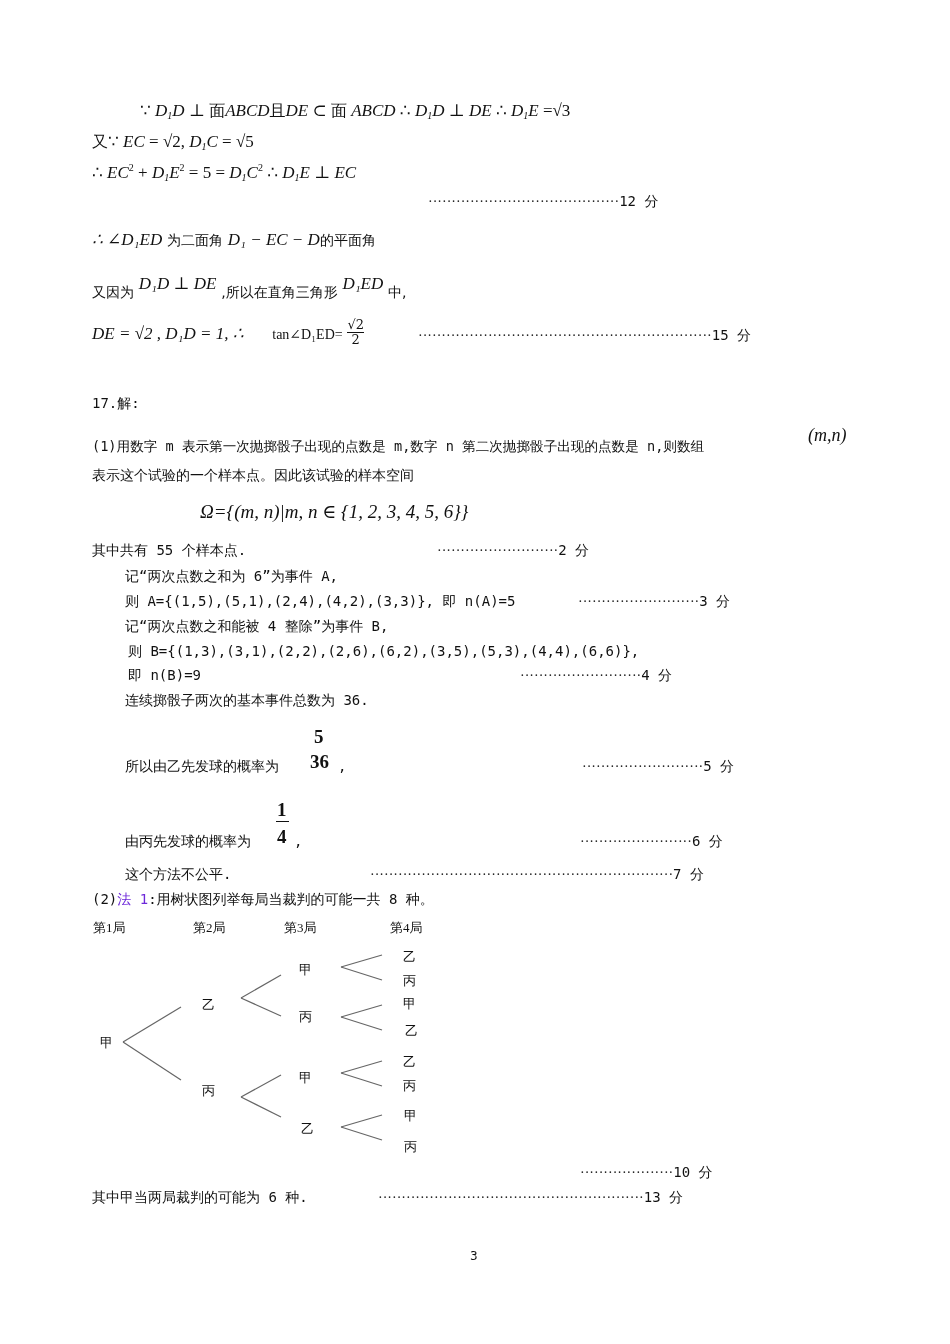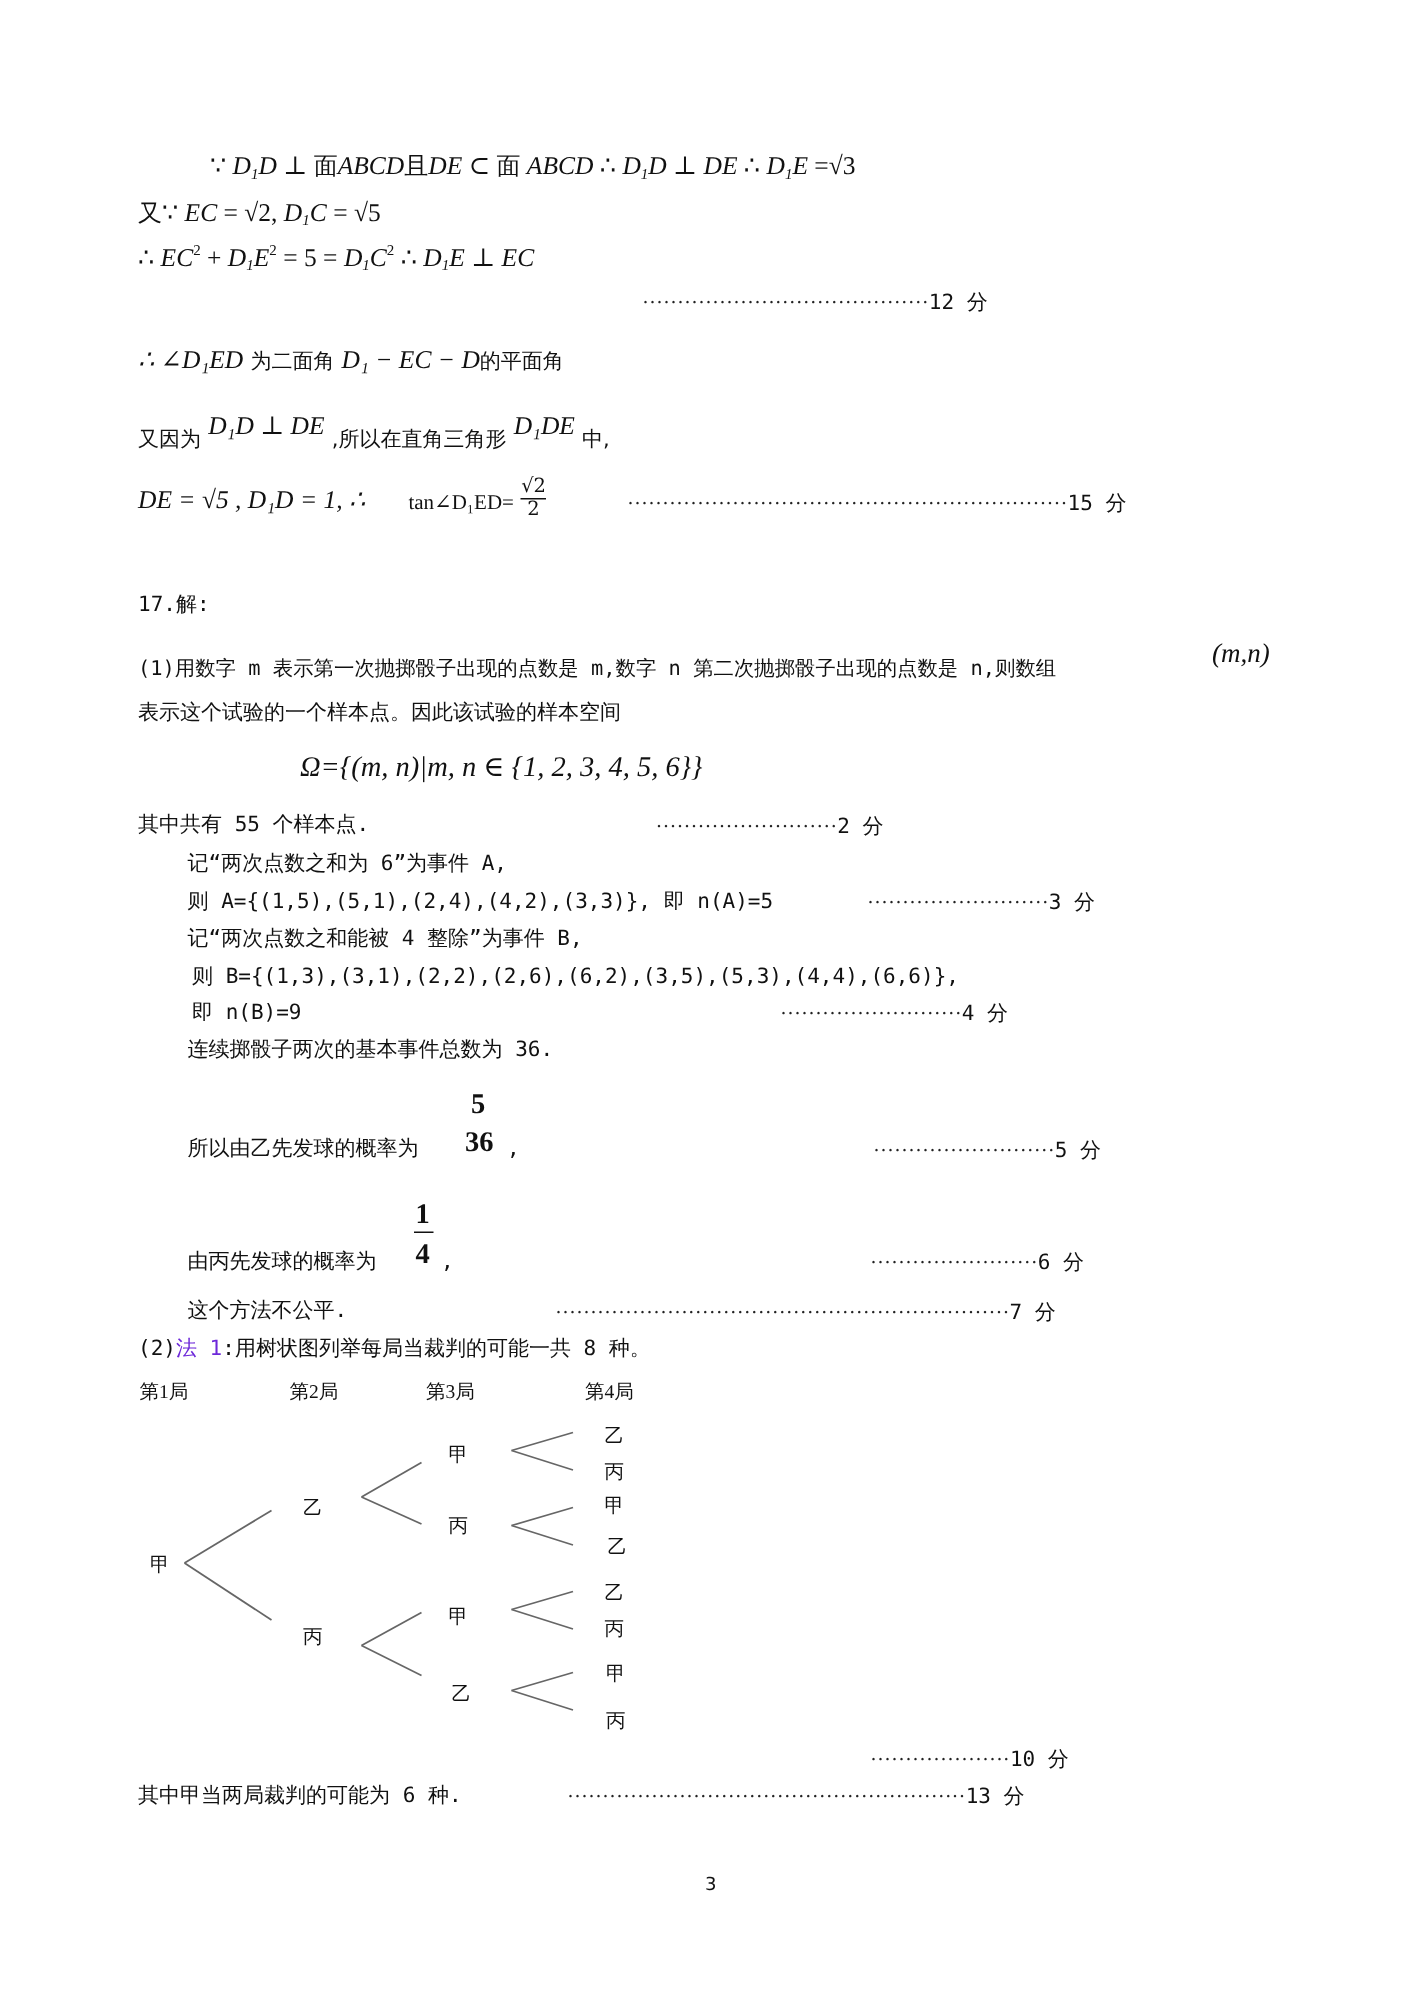--- a/index.html
+++ b/index.html
@@ -45,26 +45,26 @@
 <div class="abs" style="left:92px; top:231px;">
   <span class="math">∴ ∠D₁ED</span>
   <span class="cn">为二面角</span>
   <span class="math">D₁ − EC − D</span><span class="cn">的平面角</span>
 </div>
 
 <div class="abs" style="left:92px; top:283px;">
   <span class="cn">又因为</span>
   <span class="math" style="position:relative; top:-8px;">D₁D ⊥ DE</span>
   <span class="cn">,所以在直角三角形</span>
-  <span class="math" style="position:relative; top:-8px;">D₁DE</span>
+  <span class="math" style="position:relative; top:-8px;">D₁ED</span>
   <span class="cn">中,</span>
 </div>
 
 <div class="abs" style="left:92px; top:320px;">
-  <span class="math">DE = √5 , D₁D = 1, ∴</span>
+  <span class="math">DE = √2 , D₁D = 1, ∴</span>
   <span class="math" style="font-size:14px; font-style:normal;margin-left:24px;">tan∠D₁ED=</span>
   <span class="frac small" style="position:relative; top:-2px;">
     <span class="num">√2</span>
     <span class="den bar">2</span>
   </span>
 </div>
 <div class="abs" style="left:418px; top:328px;">
   <span class="dots">·······························································</span><span class="score">15 分</span>
 </div>
 

